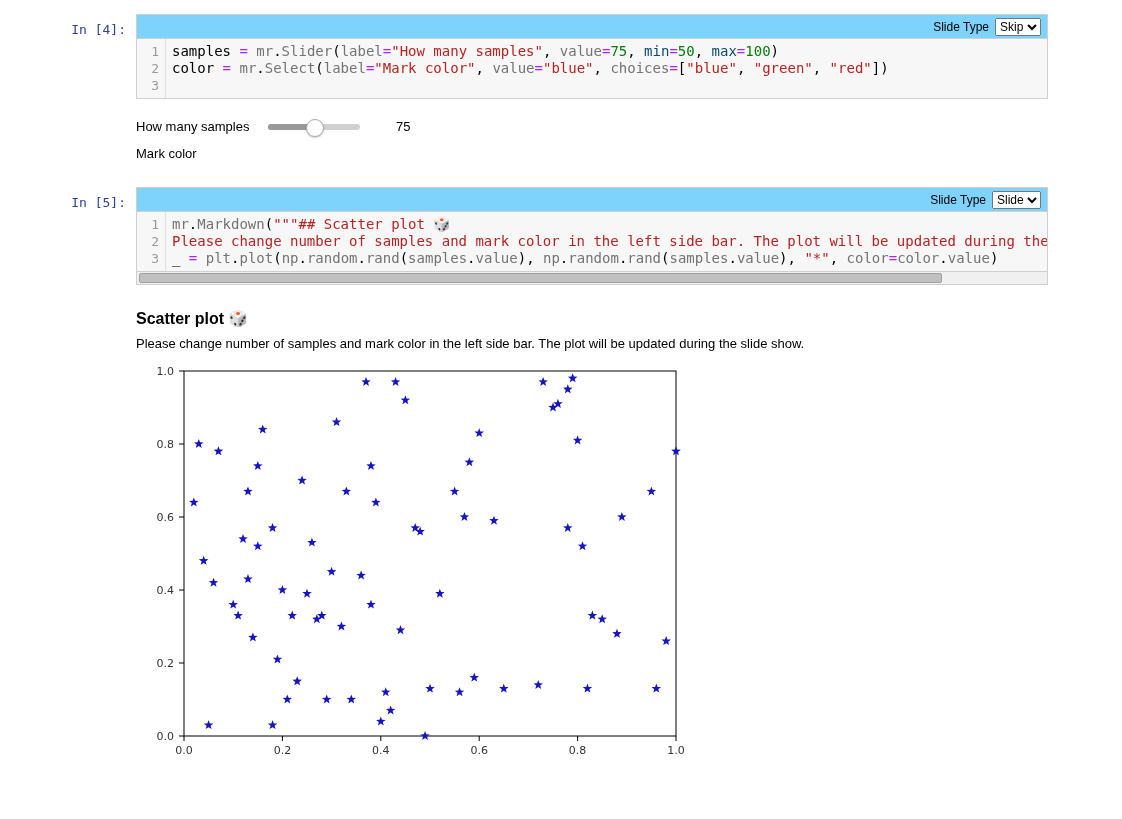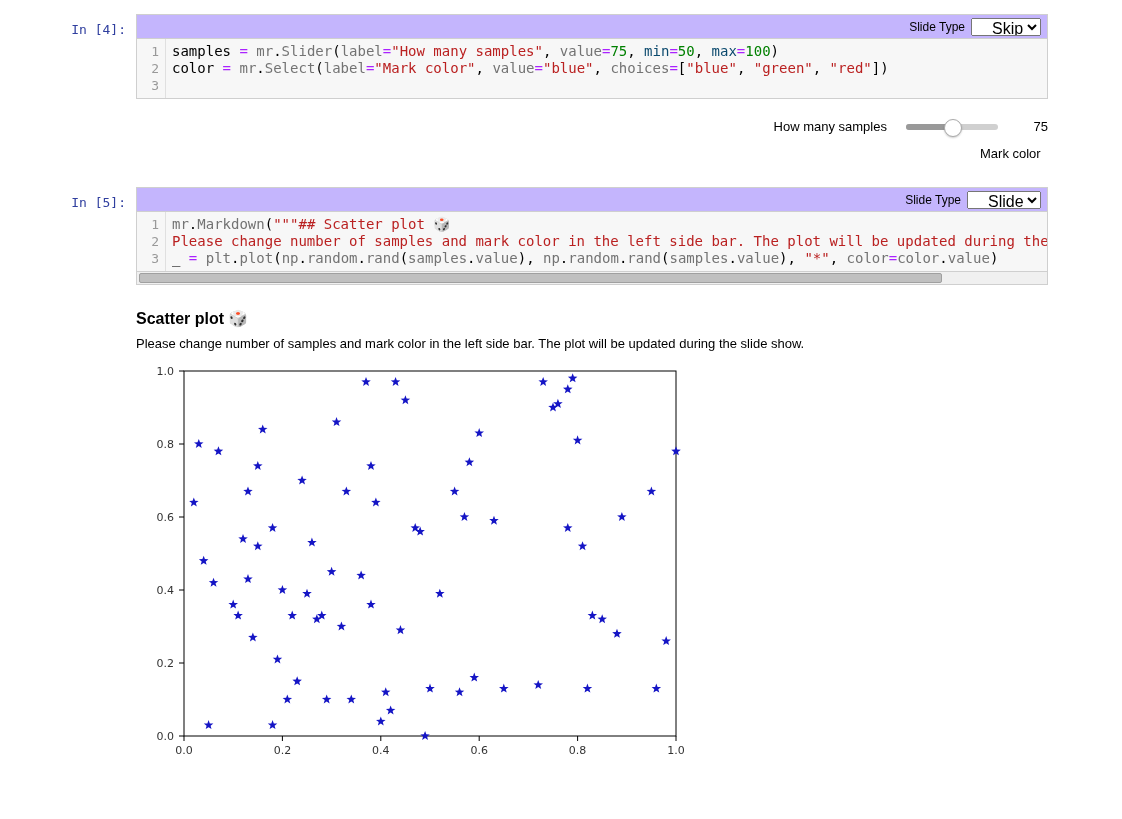--- a/index.html
+++ b/index.html
@@ -33,39 +33,38 @@
     color: #303F9F;
     padding-top: 8px;
     white-space: pre;
   }
   .cell-body {
     flex: 1 1 auto;
     min-width: 0;
   }
   
   .celltoolbar {
-    background: #c4b5fd;
+    background: #7dd3fc;
     border: 1px solid #cfcfcf;
     border-bottom: none;
     padding: 2px 6px;
     display: flex;
     justify-content: flex-end;
     align-items: center;
     gap: 6px;
     font-size: 12px;
     height: 24px;
     box-sizing: border-box;
   }
   .celltoolbar label {
     color: #000;
   }
   .celltoolbar select {
-    font-size: 16px;
+    font-size: 12px;
     height: 18px;
-    padding-left: 16px;
   }
   
   .code-area {
     border: 1px solid #cfcfcf;
     background: #f7f7f7;
     display: flex;
     font-family: "DejaVu Sans Mono", Menlo, Consolas, monospace;
     font-size: 14px;
     line-height: 17px;
     overflow: hidden;
@@ -116,21 +115,20 @@
   .output-area {
     padding: 8px 0 8px 0;
     margin-left: 0;
   }
   .widget-row {
     display: flex;
     align-items: center;
     gap: 12px;
     margin: 12px 0;
     font-size: 13px;
-    justify-content: flex-end;
   }
   .widget-label {
     min-width: 120px;
     font-weight: 400;
   }
   .slider-track {
     position: relative;
     width: 92px;
     height: 6px;
     background: #d0d0d0;

